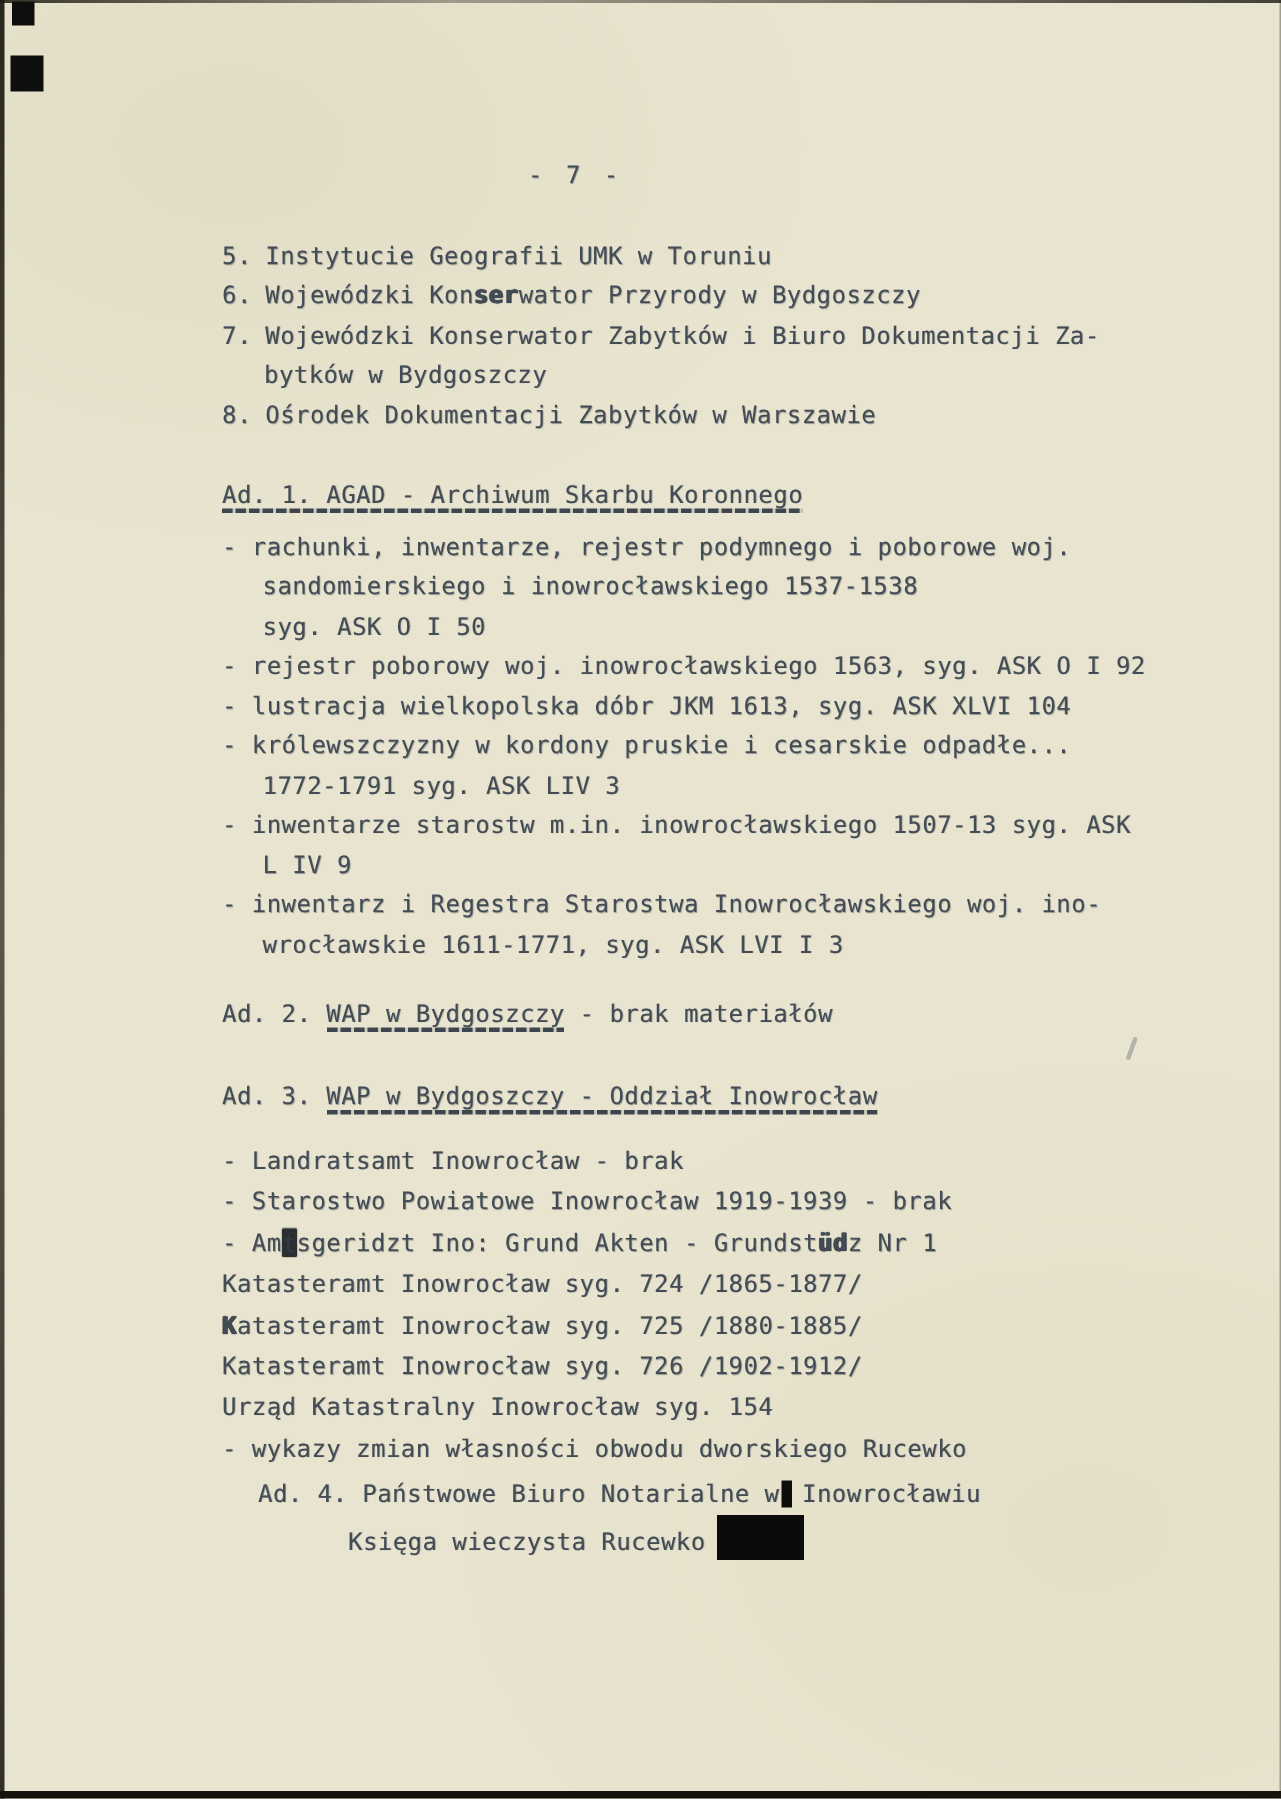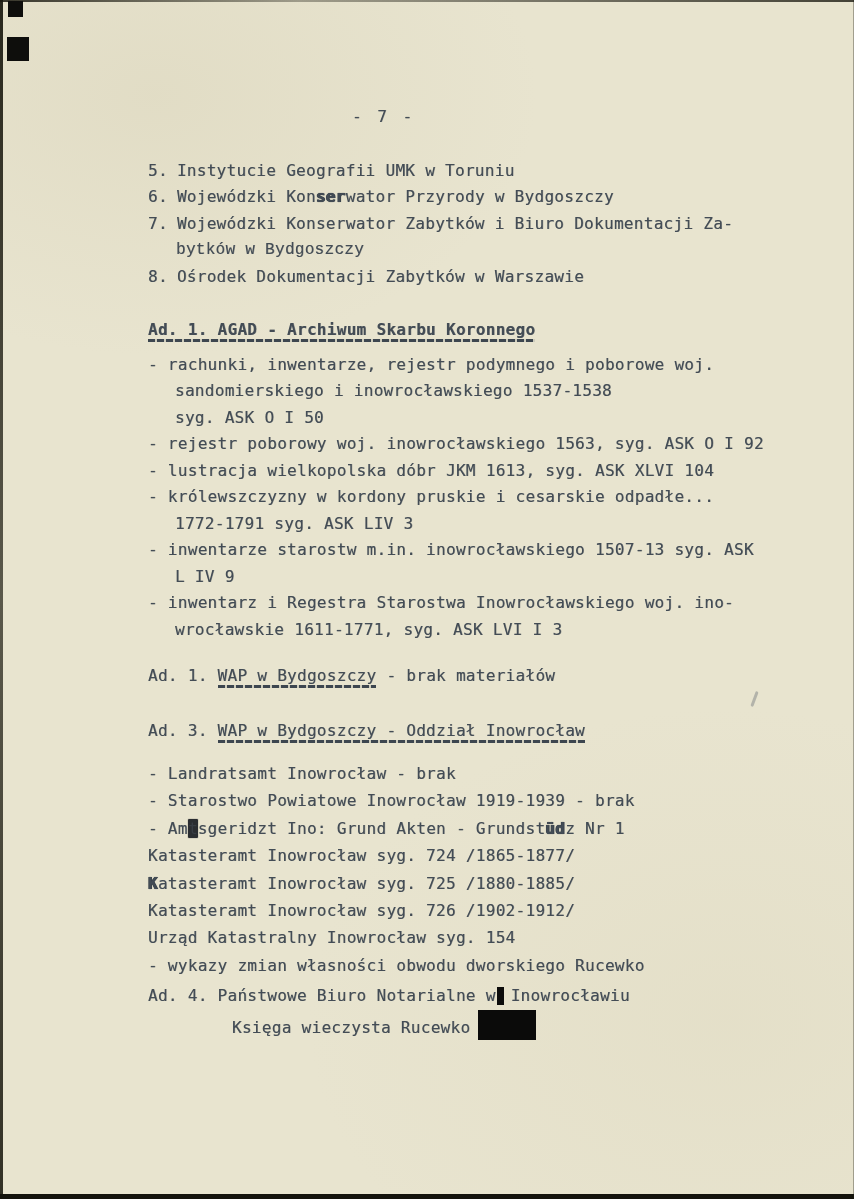--- a/index.html
+++ b/index.html
@@ -11,29 +11,29 @@
       #e8e4cf;
     font-family:"DejaVu Sans Mono","Liberation Mono",monospace;
     font-size:16px;letter-spacing:0.3px;color:#434c55;
   }
   .page{position:relative;width:854px;height:1199px;}
   .ink{text-shadow:0.5px 0.4px 0.6px rgba(67,76,85,0.5);}
   .content{padding:104px 40px 0 148px;}
   .ln{line-height:26.5px;white-space:nowrap;}
   .pageno{margin:0 0 27px 204px;letter-spacing:3px;line-height:26.5px;}
   .marker{margin-right:9px;}
-  .cont{padding-left:28px;font-family:Liberation Mono, monospace;}
+  .cont{padding-left:28px;}
   .cont2{padding-left:27px;}
-  .heading1{margin-top:27px;font-weight:bold;}
+  .heading1{margin-top:27px;}
   .sec1{margin-top:8px;}
   .heading2{margin-top:20px;}
   .heading3{margin-top:28px;}
   .sec3{margin-top:16px;}
   .sec3 .ln{line-height:27.4px;}
-  .s4l1{margin-top:4px;}
+  .s4l1{margin-top:4px;margin-left:24px;}
   .s4l2{padding-left:84px;}
   
   .u{
     padding-bottom:4px;
     background-image:linear-gradient(90deg,#3d464f 0 7px,rgba(61,70,79,0.15) 7px 9px);
     background-size:9px 2.6px;background-repeat:repeat-x;background-position:0 calc(100% - 1px);
   }
   
   .xout{font-weight:bold;text-shadow:0 0 1px #39424b,0.7px 0 0 #39424b,-0.5px 0 0 #39424b;margin-top:32px;}
   
@@ -85,21 +85,21 @@
       <div class="ln">- rejestr poborowy woj. inowrocławskiego 1563, syg. ASK O I 92</div>
       <div class="ln">- lustracja wielkopolska dóbr JKM 1613, syg. ASK XLVI 104</div>
       <div class="ln">- królewszczyzny w kordony pruskie i cesarskie odpadłe...</div>
       <div class="ln cont2">1772-1791 syg. ASK LIV 3</div>
       <div class="ln">- inwentarze starostw m.in. inowrocławskiego 1507-13 syg. ASK</div>
       <div class="ln cont2">L IV 9</div>
       <div class="ln">- inwentarz i Regestra Starostwa Inowrocławskiego woj. ino-</div>
       <div class="ln cont2">wrocławskie 1611-1771, syg. ASK LVI I 3</div>
     </div>
 
-    <div class="ln heading2"><span>Ad. 1. </span><span class="u">WAP w Bydgoszczy</span><span> - brak materiałów</span></div>
+    <div class="ln heading2"><span>Ad. 2. </span><span class="u">WAP w Bydgoszczy</span><span> - brak materiałów</span></div>
 
     <div class="ln heading3"><span>Ad. 3. </span><span class="u">WAP w Bydgoszczy - Oddział Inowrocław</span></div>
 
     <div class="sec3">
       <div class="ln">- Landratsamt Inowrocław - brak</div>
       <div class="ln">- Starostwo Powiatowe Inowrocław 1919-1939 - brak</div>
       <div class="ln"><span>- Am</span><span class="blot">t</span><span>sgeridzt Ino: Grund Akten - Grundst</span><span class="xout">üd</span><span>z Nr 1</span></div>
       <div class="ln">Katasteramt Inowrocław syg. 724 /1865-1877/</div>
       <div class="ln"><span class="xout">K</span><span>atasteramt Inowrocław syg. 725 /1880-1885/</span></div>
       <div class="ln">Katasteramt Inowrocław syg. 726 /1902-1912/</div>

